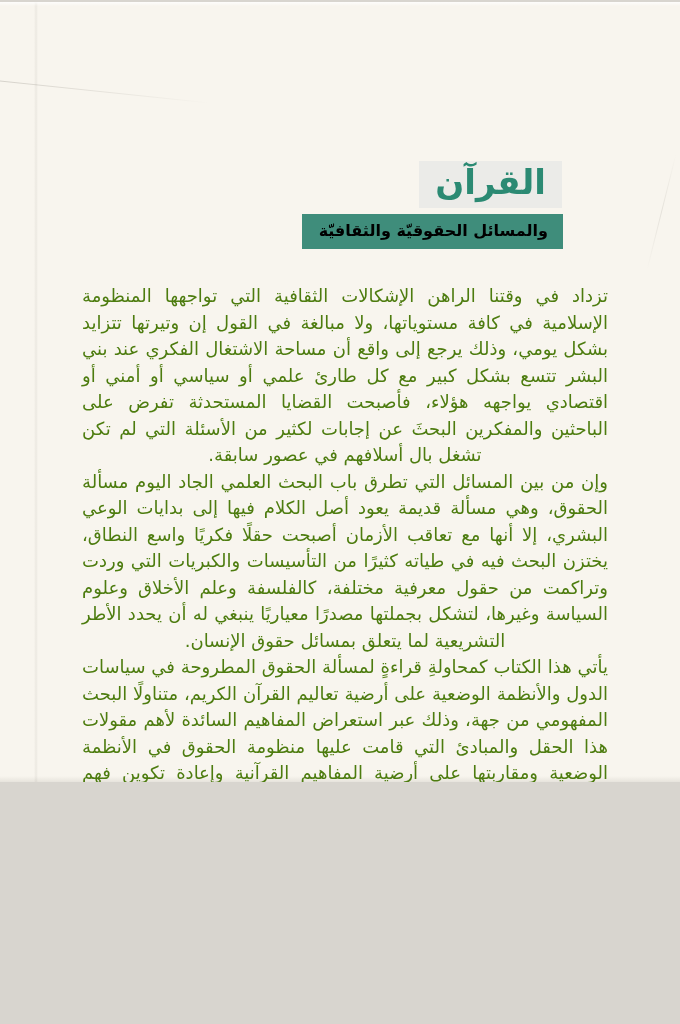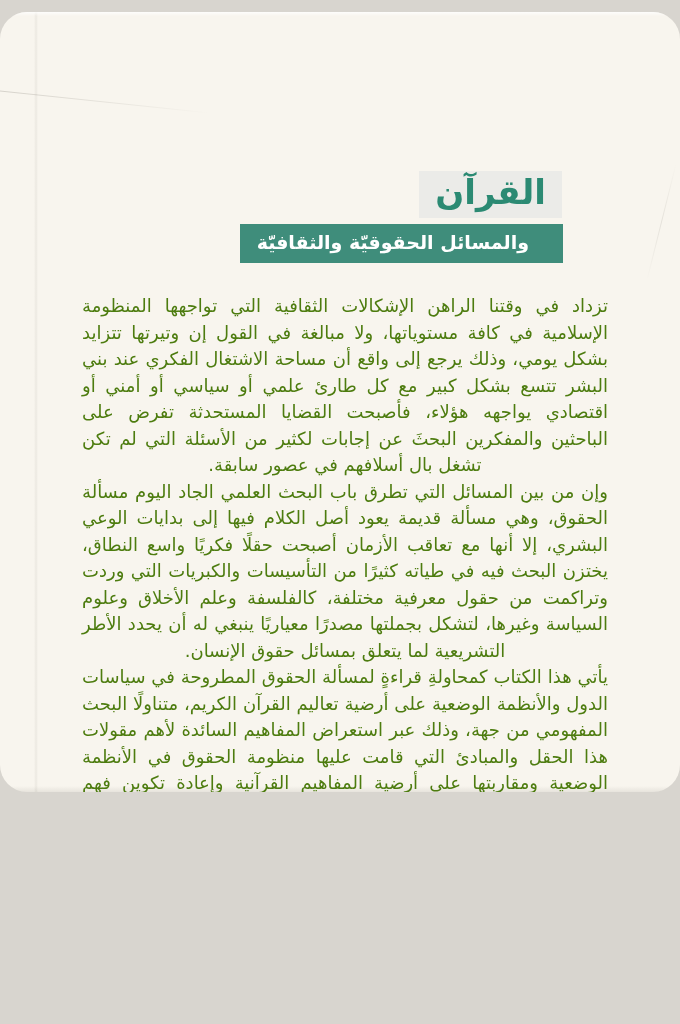--- a/index.html
+++ b/index.html
@@ -1,24 +1,23 @@
 <!DOCTYPE html>
 <html lang="ar"><head>
 <meta charset="utf-8">
 <title>Book Back Cover</title>
 <style>
   html,body{margin:0;padding:0;background:#d8d5cf;}
   .cover{
     position:relative;
     width:680px;height:780px;
-    margin:12px auto;
+    margin:2px auto;
     background:#f8f5ee;
     overflow:hidden;
     font-family:"DejaVu Sans", sans-serif;
-    border-radius:27px;
   }
   
   .spine-line{position:absolute;left:34px;top:0;bottom:0;width:4px;
     background:linear-gradient(90deg,rgba(0,0,0,0) 0%,rgba(90,85,75,.08) 50%,rgba(0,0,0,0) 100%);}
   .crease-line{position:absolute;left:-4px;top:78px;width:215px;height:1px;
     background:linear-gradient(90deg,rgba(90,85,75,.22),rgba(90,85,75,0));
     transform:rotate(6deg);transform-origin:left top;}
   .corner-crease{position:absolute;right:18px;top:150px;width:1px;height:120px;
     background:linear-gradient(180deg,rgba(90,85,75,0),rgba(90,85,75,.12),rgba(90,85,75,0));
     transform:rotate(14deg);}
@@ -32,23 +31,23 @@
     position:absolute;top:159px;right:118px;
     background:#ebebe8;
     color:#2b8a73;
     font-size:34px;font-weight:bold;
     padding:3px 16px 7px 16px;
     direction:rtl;line-height:1.1;
   }
   .title-sub-box{
     position:absolute;top:212px;right:117px;
     background:#3f8d7b;
-    color:#ffffff;
-    font-size:19px;font-weight:bold;
-    padding:7px 34px 9px 17px;
+    color:#000000;
+    font-size:16px;font-weight:bold;
+    padding:7px 15px 9px 17px;
     direction:rtl;line-height:1.2;
     white-space:nowrap;
   }
 
   
   .body-text{
     position:absolute;top:281px;left:82px;right:72px;
     direction:rtl;
     color:#4d7c0f;
     font-size:18px;line-height:26.5px;

